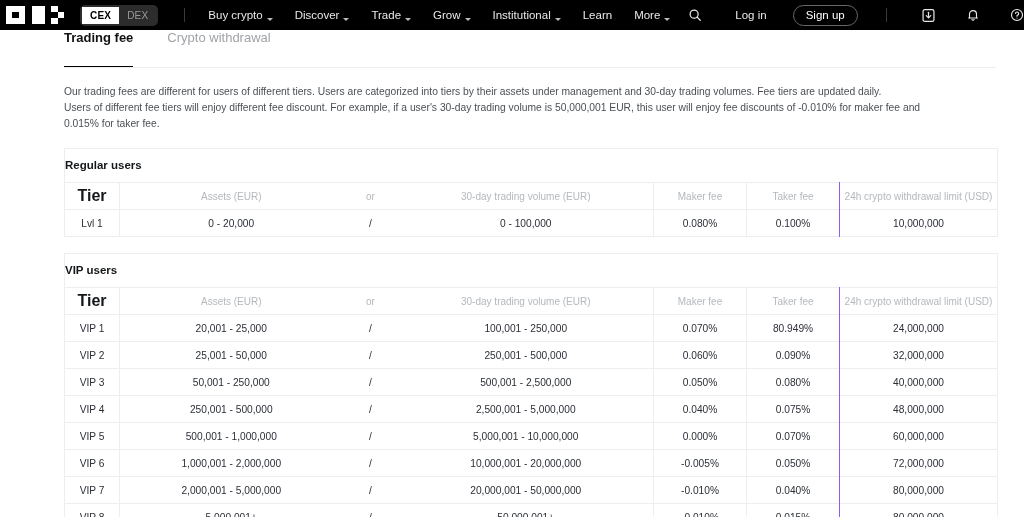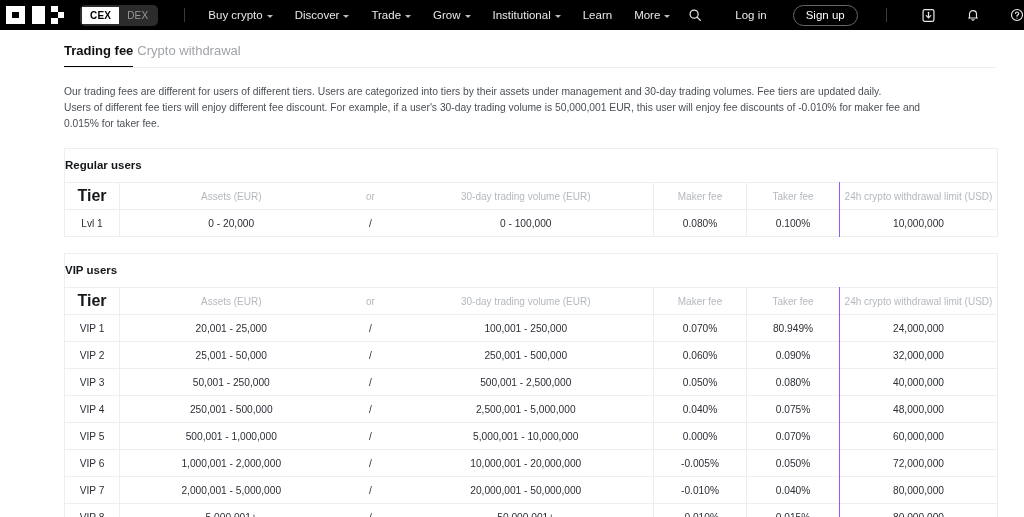--- a/index.html
+++ b/index.html
@@ -54,21 +54,21 @@
 
   .nav-divider {
     width: 1px; height: 14px;
     background: #3a3a3a;
     margin: 0 12px;
     flex: 0 0 auto;
   }
 
   .navitems { display: flex; align-items: center; flex: 0 0 auto; }
   .navitem {
-    display: flex; align-items: center; gap: 4px;
+    display: flex; align-items: flex-end; gap: 4px;
     color: #e8e8e8;
     font-size: 11.5px;
     padding: 0 11px;
     white-space: nowrap;
     cursor: pointer;
   }
   .caret {
     width: 0; height: 0;
     border-left: 3.2px solid transparent;
     border-right: 3.2px solid transparent;
@@ -98,23 +98,22 @@
   }
 
   
   .tabsbar {
     position: relative;
     padding: 0 64px;
     background: #ffffff;
   }
   .tabs {
     display: flex;
-    align-items: flex-end;
     height: 37px;
-    gap: 4px;
+    gap: 34px;
     position: relative;
   }
   .tab {
     font-size: 13px;
     padding-bottom: 9px;
     color: #a0a3a8;
     cursor: pointer;
     position: relative;
     white-space: nowrap;
   }

